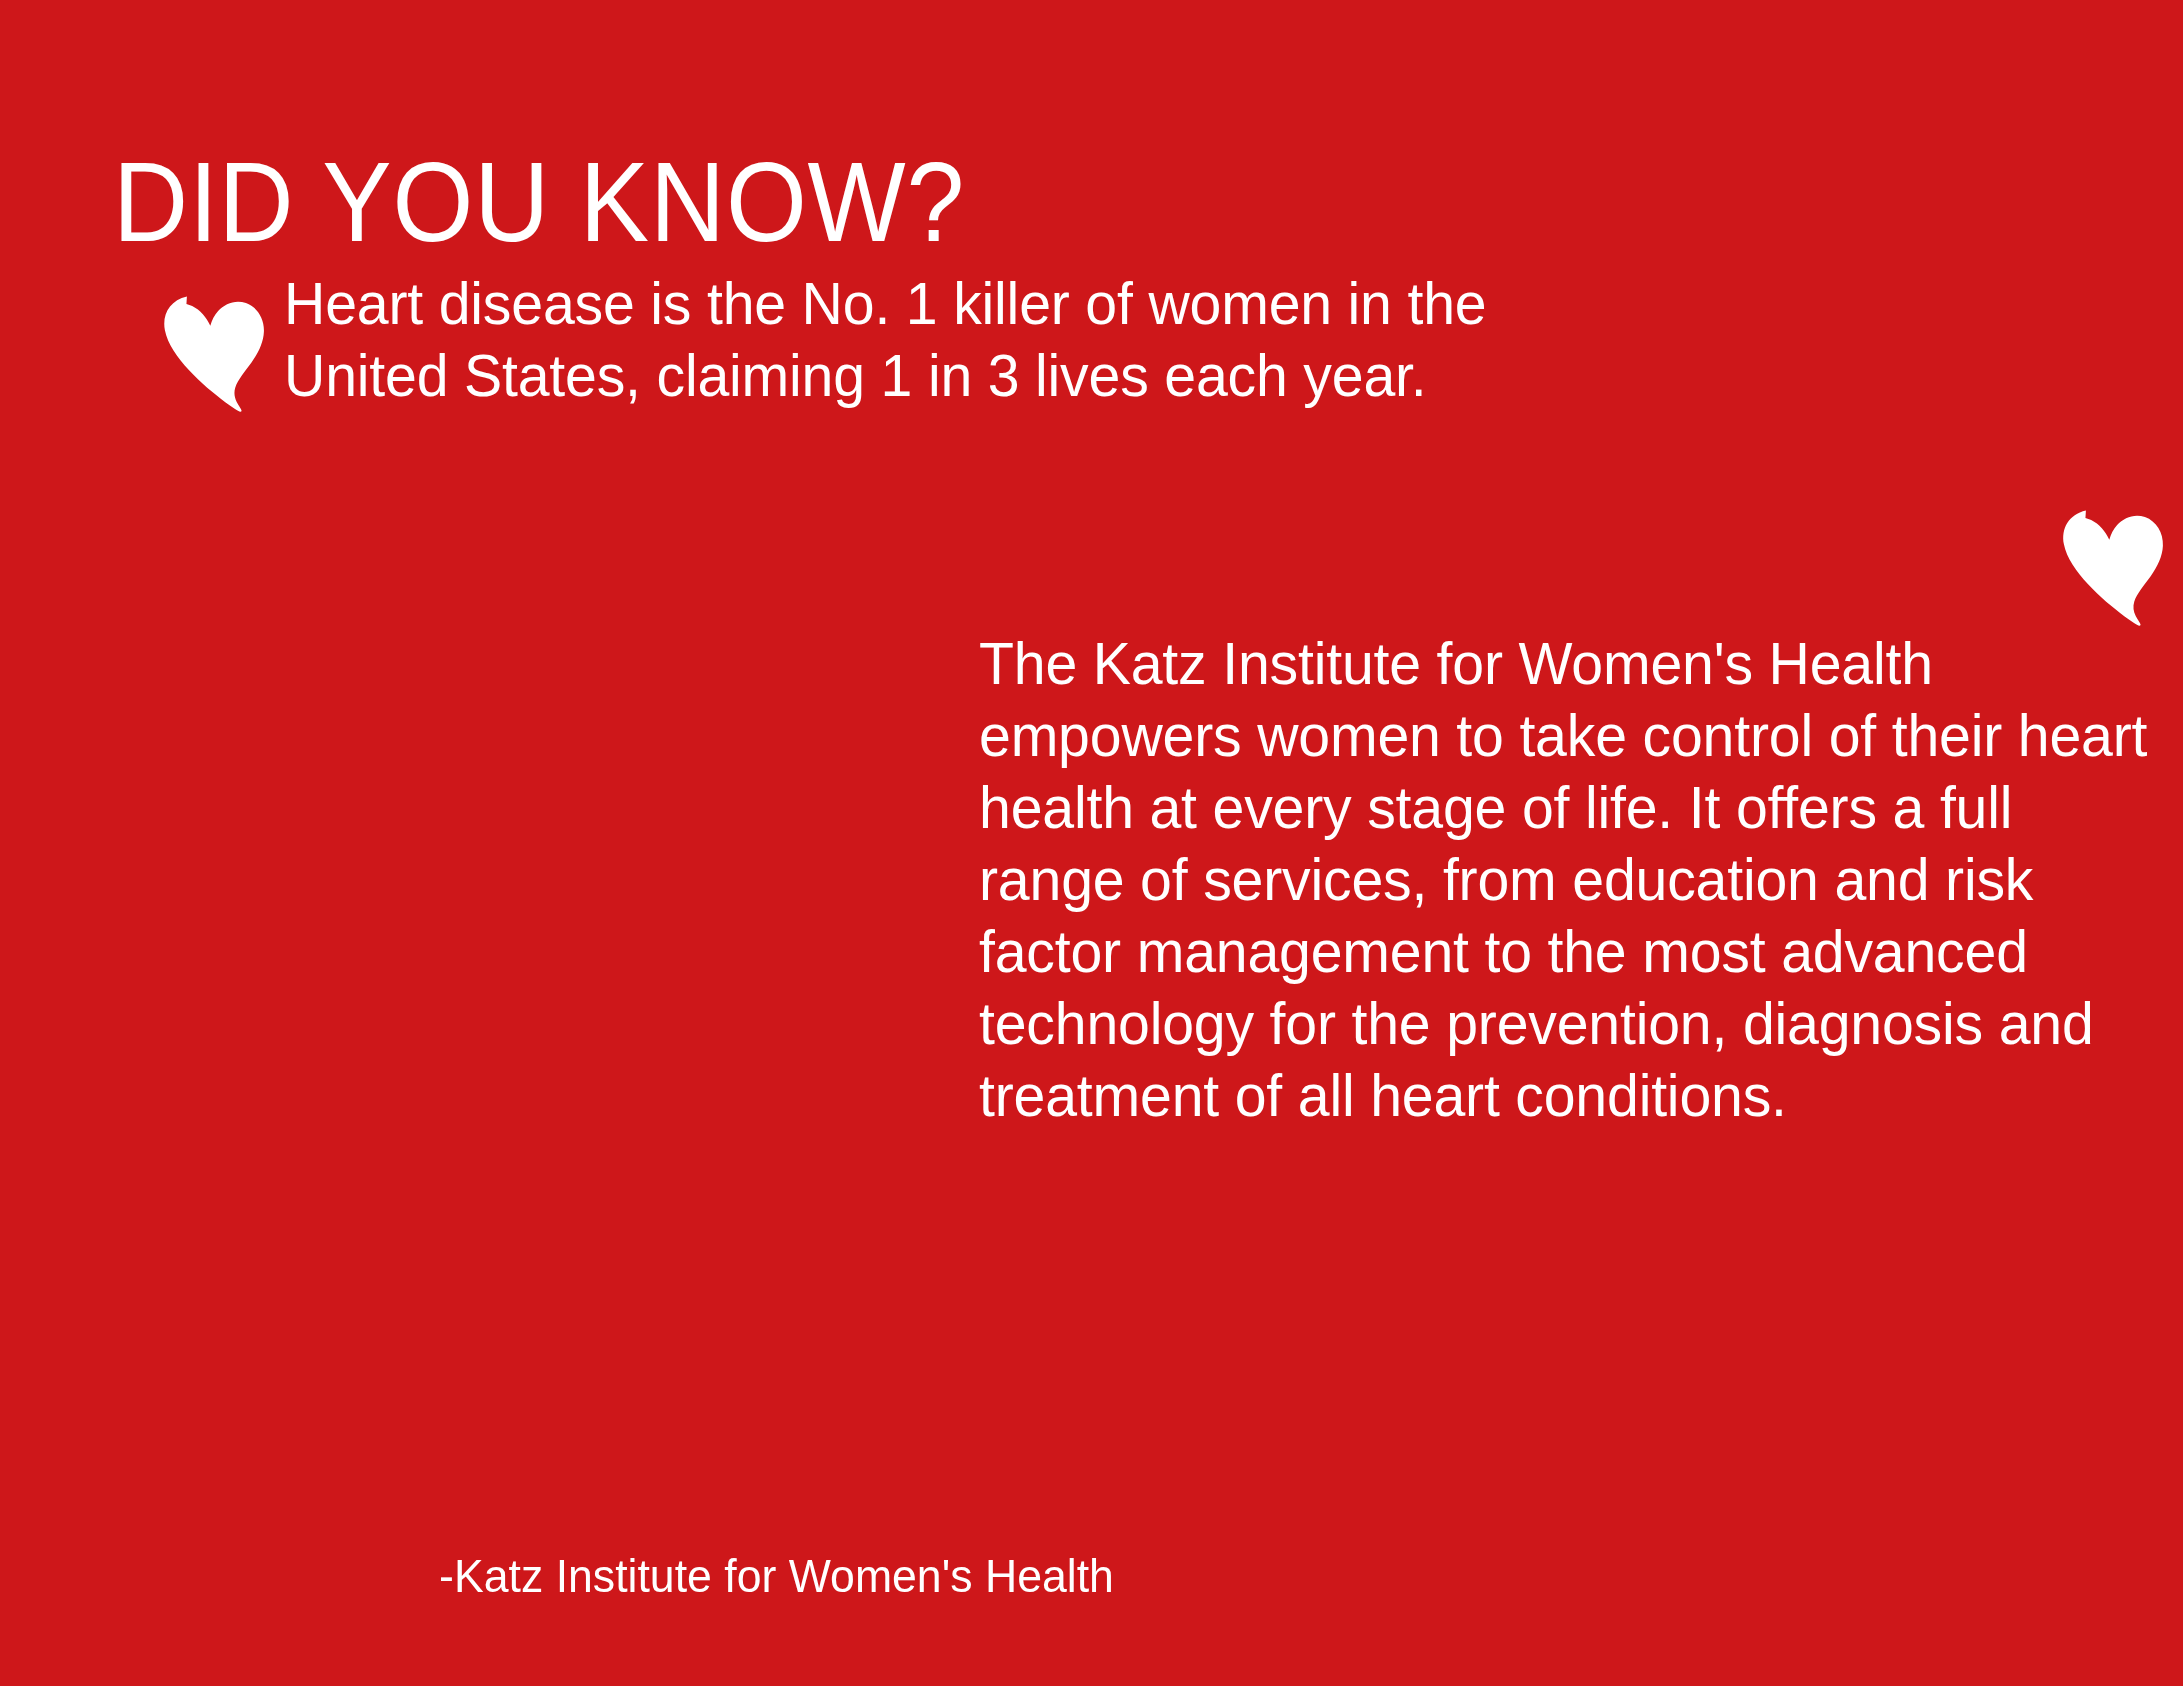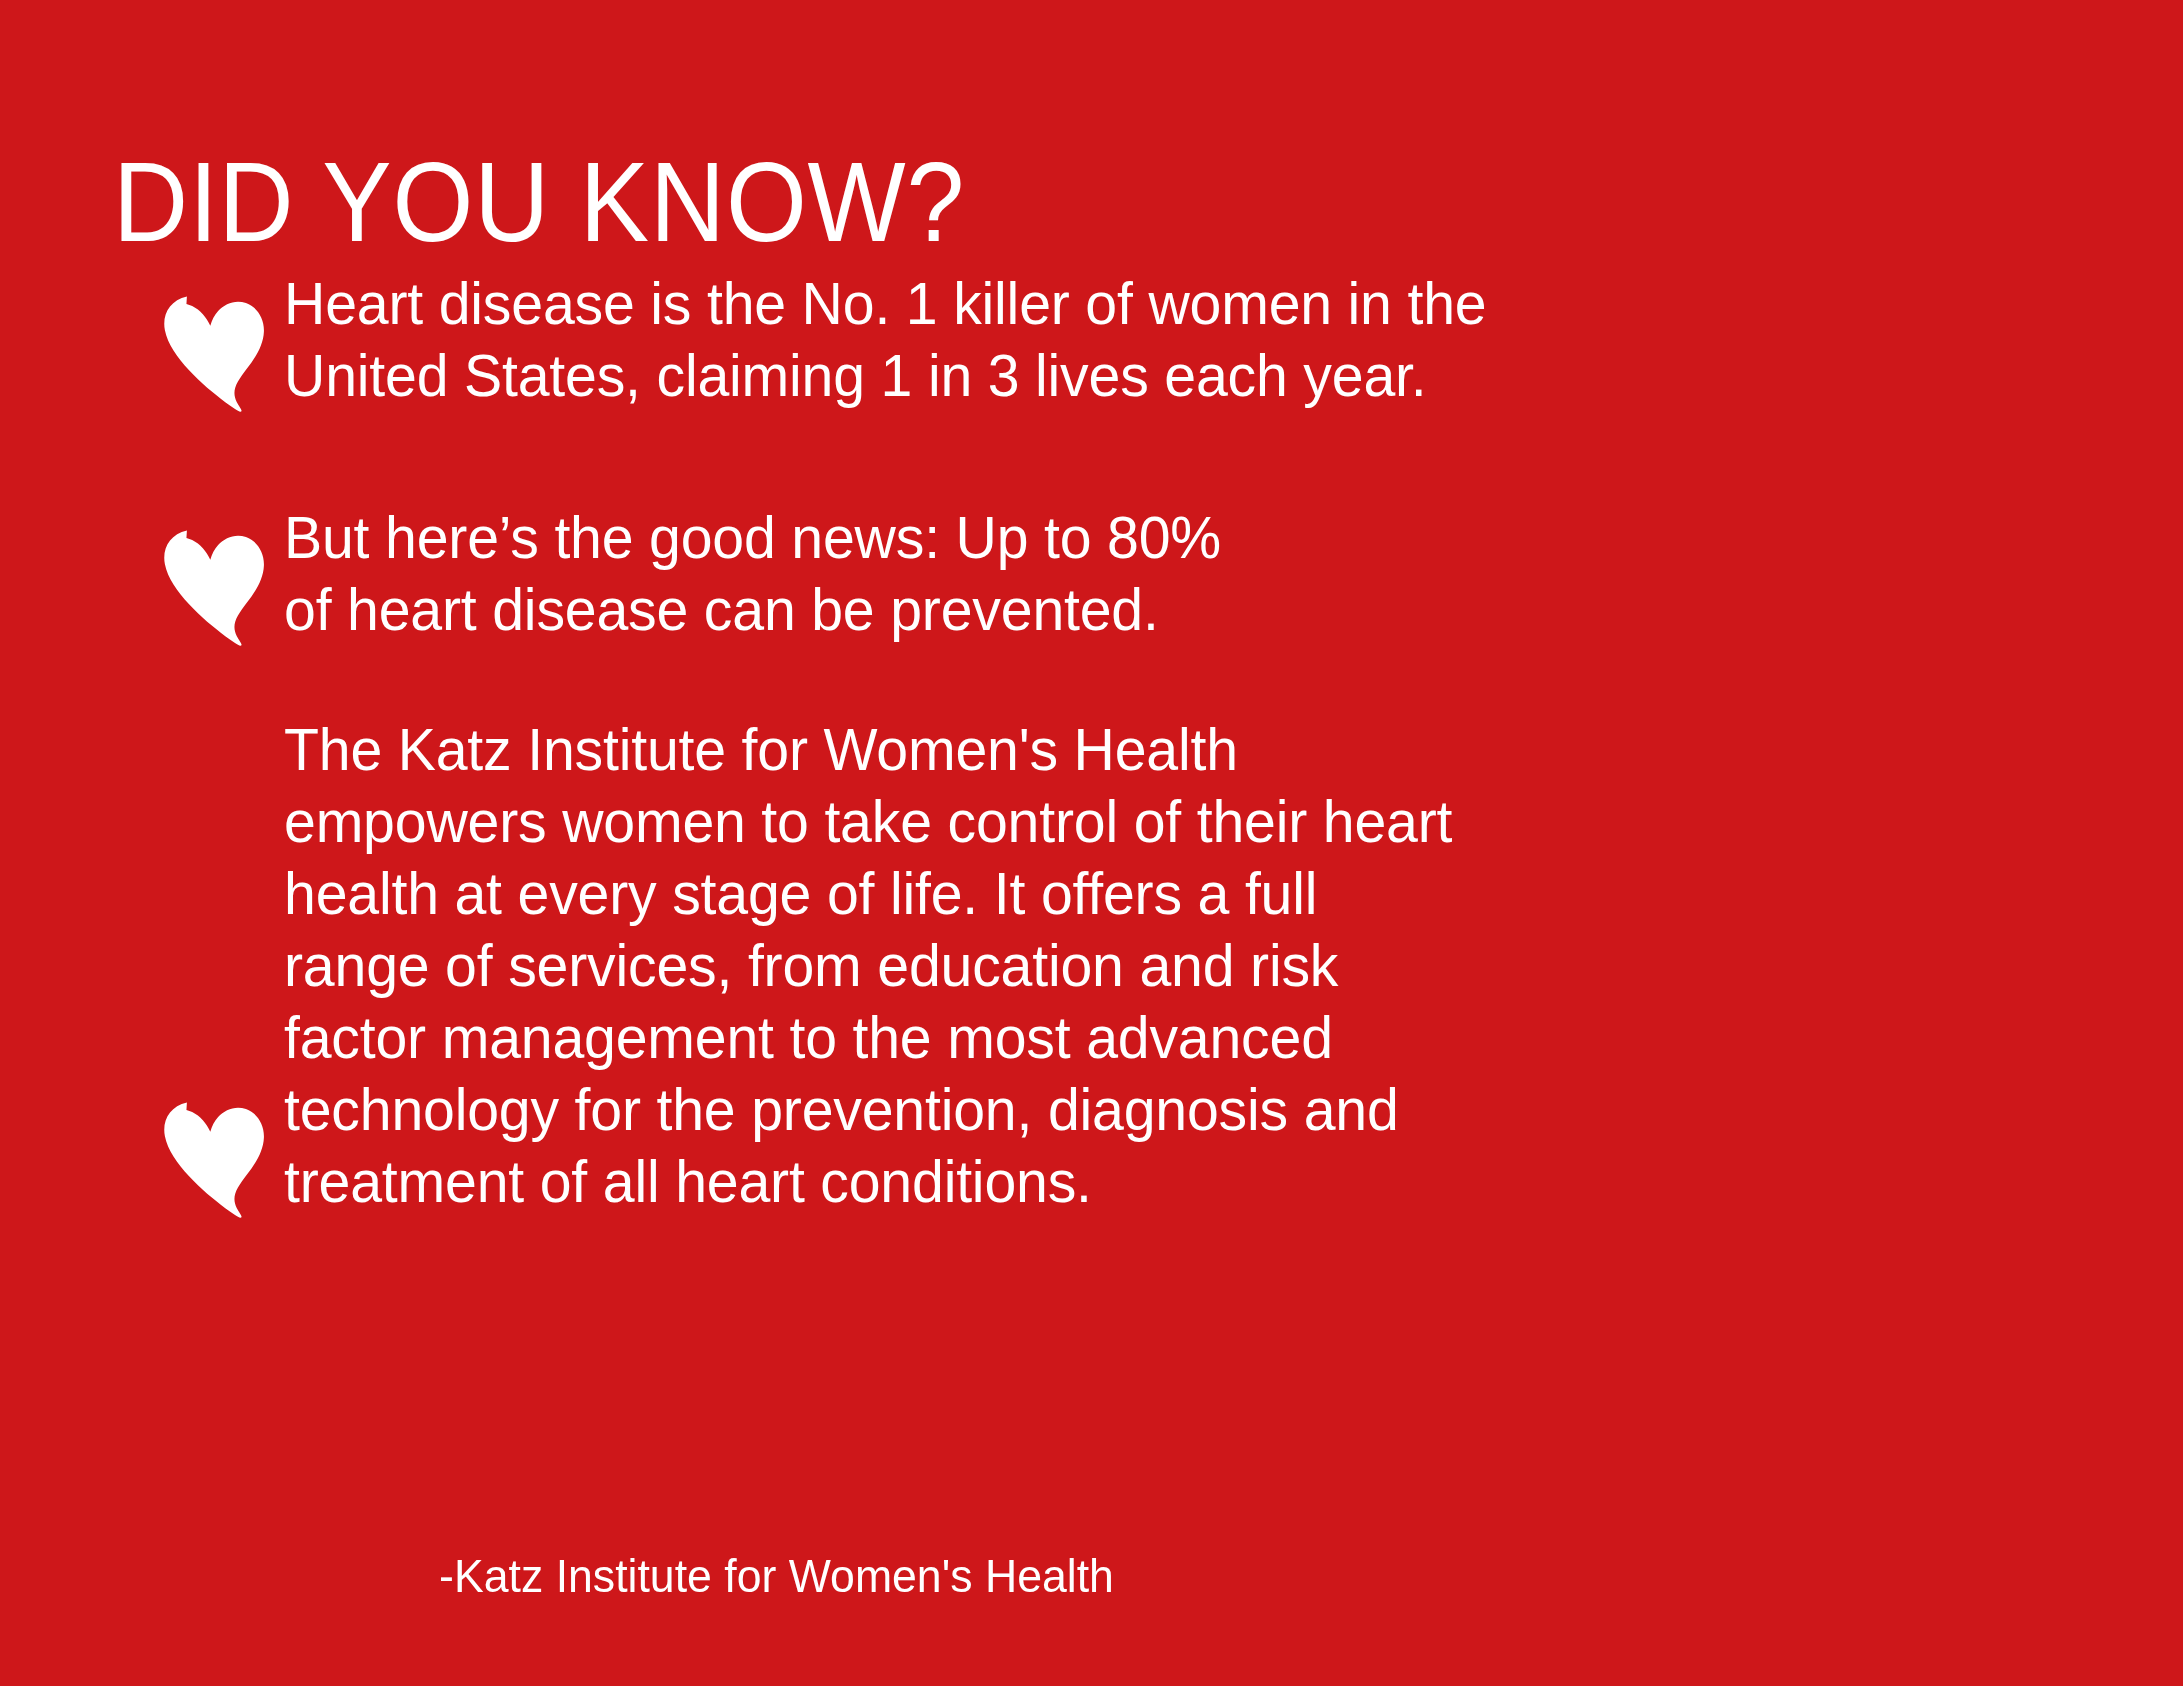--- a/index.html
+++ b/index.html
@@ -51,21 +51,21 @@
   .bullet {
     position: relative;
     display: flex;
     align-items: flex-end;
     padding-left: 159px;
     box-sizing: border-box;
   }
 
   .bullet-1 { margin-top: 0px; }
   .bullet-2 { margin-top: 86px; }
-  .bullet-3 { margin-top: 66px; }
+  .bullet-3 { margin-top: 66px; flex-direction: column; }
 
   .heart-icon {
     flex: 0 0 auto;
     width: 113px;
     height: 132px;
     margin-right: 12.4px;
     margin-top: 16px;
     position: relative;
   }
   .heart-icon svg {
@@ -116,29 +116,20 @@
     <div class="bullet bullet-1">
       <span class="heart-icon">
         <svg viewBox="0 0 128 150" xmlns="http://www.w3.org/2000/svg" aria-hidden="true">
           <path fill="#FFFFFF" d="M31.5 17.5C12 22 3 38 6.5 56c3 15.5 14 31 27.5 45.5 13 14 28 26.5 41.5 36.5 5.5 4 10.5 7.5 14 9.5 2.5 1.5 4.5 1.5 4-0.5-0.6-2.4-3.4-5.6-5.4-9.6-2.6-5.2-3.4-10.4-1.6-16.4 2.8-9.2 11.4-18.6 18.6-28.8 7.8-11 13.4-22.6 13.9-34.6 0.6-14.6-7.4-28-20.4-32.6-11.6-4.1-23.8 0.3-31.6 9.1-4.2 4.7-7.2 10.5-8.9 16.8-4.2-9.3-11.4-18.1-20.6-22.5-2.1-1-4.3-1.8-6.5-2.4z"></path>
         </svg>
       </span>
       <div class="bullet-text">Heart disease is the No. 1 killer of women in the
 United States, claiming 1 in 3 lives each year.</div>
     </div>
 
-    <div class="bullet bullet-2">
-      <span class="heart-icon">
-        <svg viewBox="0 0 128 150" xmlns="http://www.w3.org/2000/svg" aria-hidden="true">
-          <path fill="#FFFFFF" d="M31.5 17.5C12 22 3 38 6.5 56c3 15.5 14 31 27.5 45.5 13 14 28 26.5 41.5 36.5 5.5 4 10.5 7.5 14 9.5 2.5 1.5 4.5 1.5 4-0.5-0.6-2.4-3.4-5.6-5.4-9.6-2.6-5.2-3.4-10.4-1.6-16.4 2.8-9.2 11.4-18.6 18.6-28.8 7.8-11 13.4-22.6 13.9-34.6 0.6-14.6-7.4-28-20.4-32.6-11.6-4.1-23.8 0.3-31.6 9.1-4.2 4.7-7.2 10.5-8.9 16.8-4.2-9.3-11.4-18.1-20.6-22.5-2.1-1-4.3-1.8-6.5-2.4z"></path>
-        </svg>
-      </span>
-      <div class="bullet-text">But here’s the good news: Up to 80%
-of heart disease can be prevented.</div>
-    </div>
 
     <div class="bullet bullet-3">
       <span class="heart-icon">
         <svg viewBox="0 0 128 150" xmlns="http://www.w3.org/2000/svg" aria-hidden="true">
           <path fill="#FFFFFF" d="M31.5 17.5C12 22 3 38 6.5 56c3 15.5 14 31 27.5 45.5 13 14 28 26.5 41.5 36.5 5.5 4 10.5 7.5 14 9.5 2.5 1.5 4.5 1.5 4-0.5-0.6-2.4-3.4-5.6-5.4-9.6-2.6-5.2-3.4-10.4-1.6-16.4 2.8-9.2 11.4-18.6 18.6-28.8 7.8-11 13.4-22.6 13.9-34.6 0.6-14.6-7.4-28-20.4-32.6-11.6-4.1-23.8 0.3-31.6 9.1-4.2 4.7-7.2 10.5-8.9 16.8-4.2-9.3-11.4-18.1-20.6-22.5-2.1-1-4.3-1.8-6.5-2.4z"></path>
         </svg>
       </span>
       <div class="bullet-text">The Katz Institute for Women's Health
 empowers women to take control of their heart
 health at every stage of life. It offers a full

